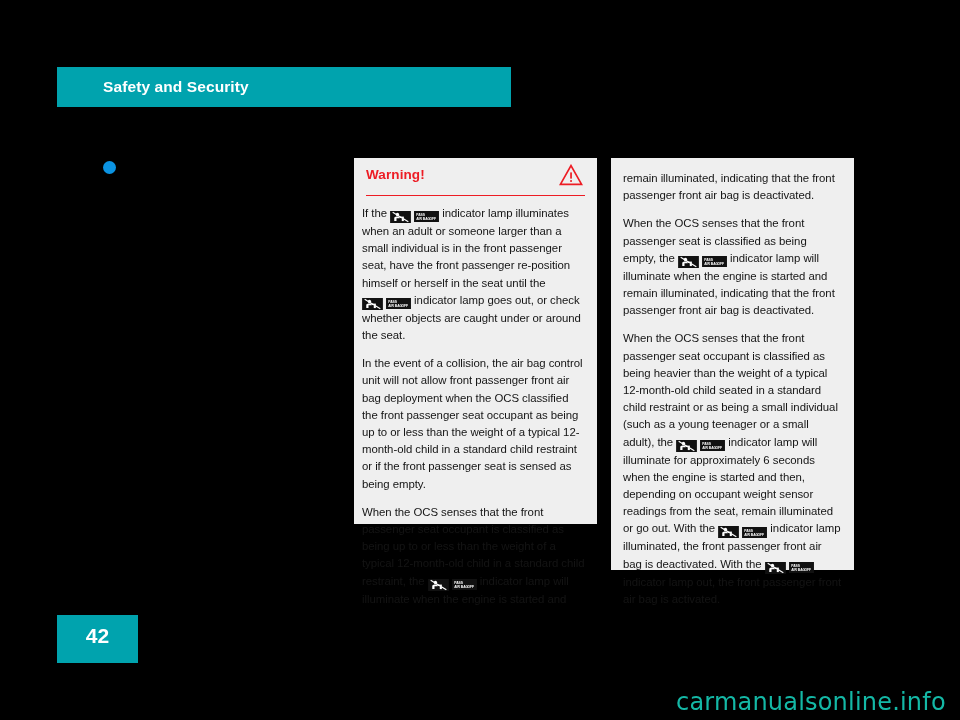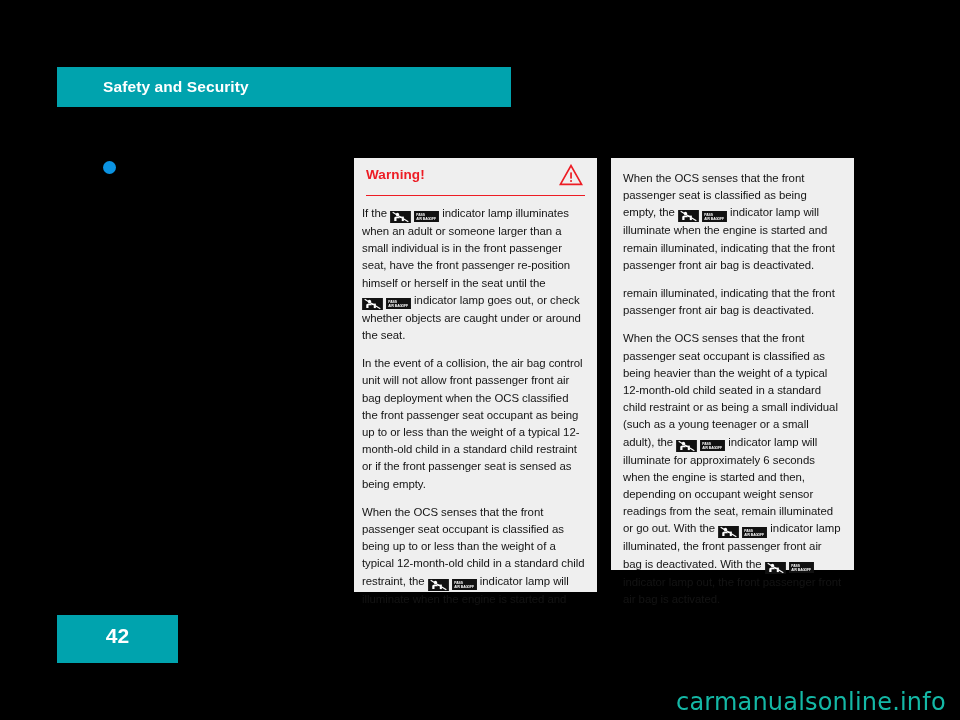--- a/index.html
+++ b/index.html
@@ -47,21 +47,21 @@
     border-radius: 50%;
     background: #0B93E2;
   }
 
   
   #warning-box {
     position: absolute;
     left: 354px;
     top: 158px;
     width: 243px;
-    height: 434px;
+    height: 366px;
     background: #EFEFEF;
     box-sizing: border-box;
   }
   #warning-head {
     position: relative;
     height: 37px;
     border-bottom: 1.6px solid #ED1C24;
     margin: 0 12px;
   }
   #warning-title {
@@ -118,21 +118,20 @@
   .lamp-gap { display: inline-block; width: 3px; }
 
   
   #page-number-tab {
     position: absolute;
     left: 57px;
     top: 615px;
     width: 81px;
     height: 48px;
     background: #00A3AE;
-    padding-left: 40px;
   }
   #page-number-value {
     position: absolute;
     left: 0;
     right: 0;
     top: 9px;
     text-align: center;
     font-size: 21px;
     font-weight: bold;
     color: #ffffff;
@@ -220,38 +219,38 @@
             <rect x="0" y="0" width="34" height="15" fill="#111111"></rect>
             <text x="3" y="6.6" fill="#ffffff" font-family="Liberation Sans, sans-serif" font-size="4.6" font-weight="bold">PASS</text>
             <text x="3" y="12.2" fill="#ffffff" font-family="Liberation Sans, sans-serif" font-size="4.6" font-weight="bold">AIR BAG</text>
             <text x="21" y="12.2" fill="#ffffff" font-family="Liberation Sans, sans-serif" font-size="4.6" font-weight="bold">OFF</text>
           </svg></span> indicator lamp will illuminate when the engine is started and</p>
     </div>
 </div>
 
 <div id="continuation-box">
   <div id="continuation-paragraphs">
+      <p class="para">remain illuminated, indicating that the front passenger front air bag is deactivated.</p>
       <p class="para">When the OCS senses that the front passenger seat is classified as being empty, the <span class="lamp-icons"><svg viewBox="0 0 26 15" width="21" height="12">
             <rect x="0" y="0" width="26" height="15" fill="#111111"></rect>
             <g fill="#ffffff">
               <circle cx="9.2" cy="4.4" r="2.1"></circle>
               <path d="M5.2 12.6 L5.2 8.2 L7.4 7.0 L12.0 7.0 L12.0 9.0 L8.0 9.0 L8.0 12.6 Z"></path>
               <path d="M12.4 7.0 L17.2 7.0 L17.2 8.8 L12.4 8.8 Z"></path>
               <path d="M14.6 9.2 L17.2 9.2 L17.2 12.6 L14.6 12.6 Z"></path>
             </g>
             <g stroke="#ffffff" stroke-width="1.5">
               <line x1="3.2" y1="1.6" x2="22.8" y2="13.4"></line>
             </g>
           </svg><span class="lamp-gap"></span><svg viewBox="0 0 34 15" width="25" height="11">
             <rect x="0" y="0" width="34" height="15" fill="#111111"></rect>
             <text x="3" y="6.6" fill="#ffffff" font-family="Liberation Sans, sans-serif" font-size="4.6" font-weight="bold">PASS</text>
             <text x="3" y="12.2" fill="#ffffff" font-family="Liberation Sans, sans-serif" font-size="4.6" font-weight="bold">AIR BAG</text>
             <text x="21" y="12.2" fill="#ffffff" font-family="Liberation Sans, sans-serif" font-size="4.6" font-weight="bold">OFF</text>
           </svg></span> indicator lamp will illuminate when the engine is started and remain illuminated, indicating that the front passenger front air bag is deactivated.</p>
-      <p class="para">remain illuminated, indicating that the front passenger front air bag is deactivated.</p>
       <p class="para">When the OCS senses that the front passenger seat occupant is classified as being heavier than the weight of a typical 12-month-old child seated in a standard child restraint or as being a small individual (such as a young teenager or a small adult), the <span class="lamp-icons"><svg viewBox="0 0 26 15" width="21" height="12">
             <rect x="0" y="0" width="26" height="15" fill="#111111"></rect>
             <g fill="#ffffff">
               <circle cx="9.2" cy="4.4" r="2.1"></circle>
               <path d="M5.2 12.6 L5.2 8.2 L7.4 7.0 L12.0 7.0 L12.0 9.0 L8.0 9.0 L8.0 12.6 Z"></path>
               <path d="M12.4 7.0 L17.2 7.0 L17.2 8.8 L12.4 8.8 Z"></path>
               <path d="M14.6 9.2 L17.2 9.2 L17.2 12.6 L14.6 12.6 Z"></path>
             </g>
             <g stroke="#ffffff" stroke-width="1.5">
               <line x1="3.2" y1="1.6" x2="22.8" y2="13.4"></line>

